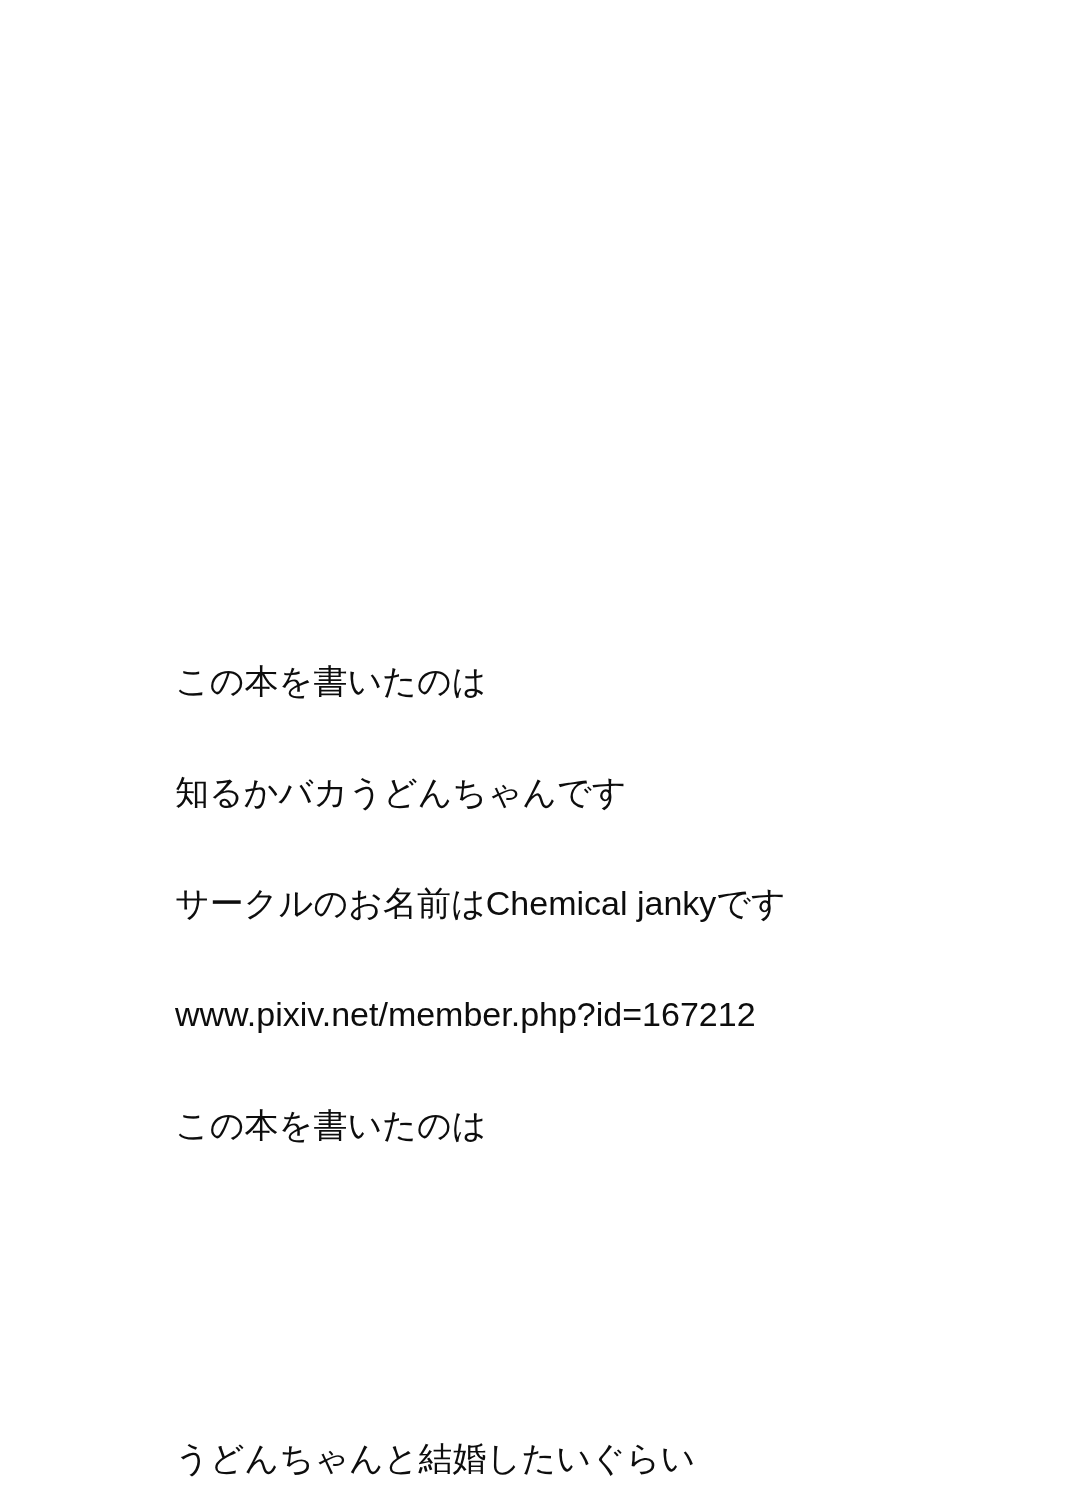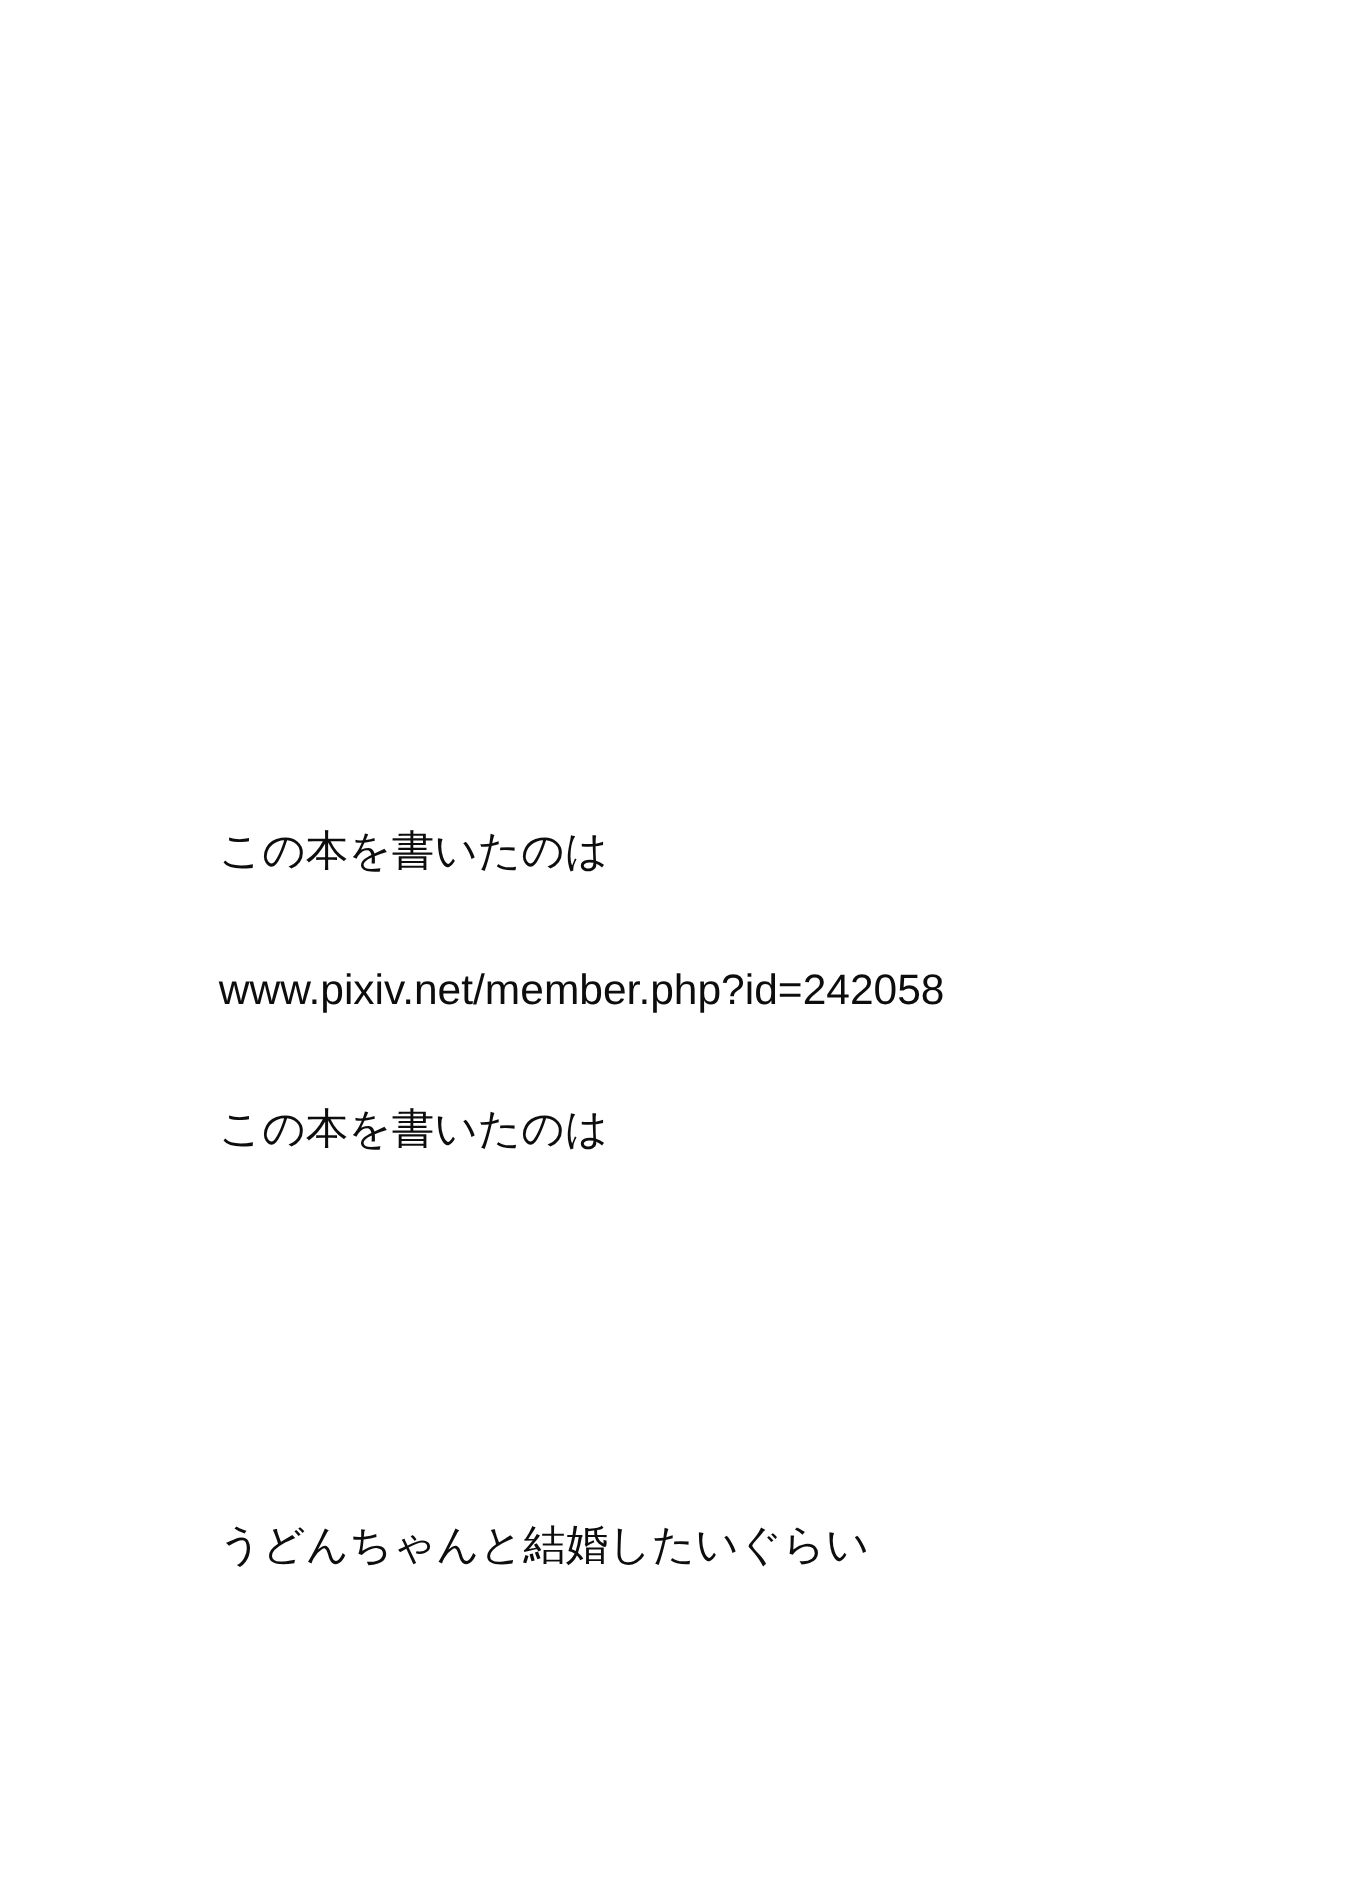--- a/index.html
+++ b/index.html
@@ -34,21 +34,23 @@
   }
 </style>
 </head>
 <body>
 
 <div class="page">
   <div class="content">
 
     <div class="block">
       <span class="line">この本を書いたのは</span>
-      <span class="line">www.pixiv.net/member.php?id=242058</span>
+      <span class="line">知るかバカうどんちゃんです</span>
+      <span class="line">サークルのお名前はChemical jankyです</span>
+      <span class="line">www.pixiv.net/member.php?id=167212</span>
       <span class="line">この本を書いたのは</span>
     </div>
 
     <div class="block">
       <span class="line">うどんちゃんと結婚したいぐらい</span>
       
       
       
     </div>
 

